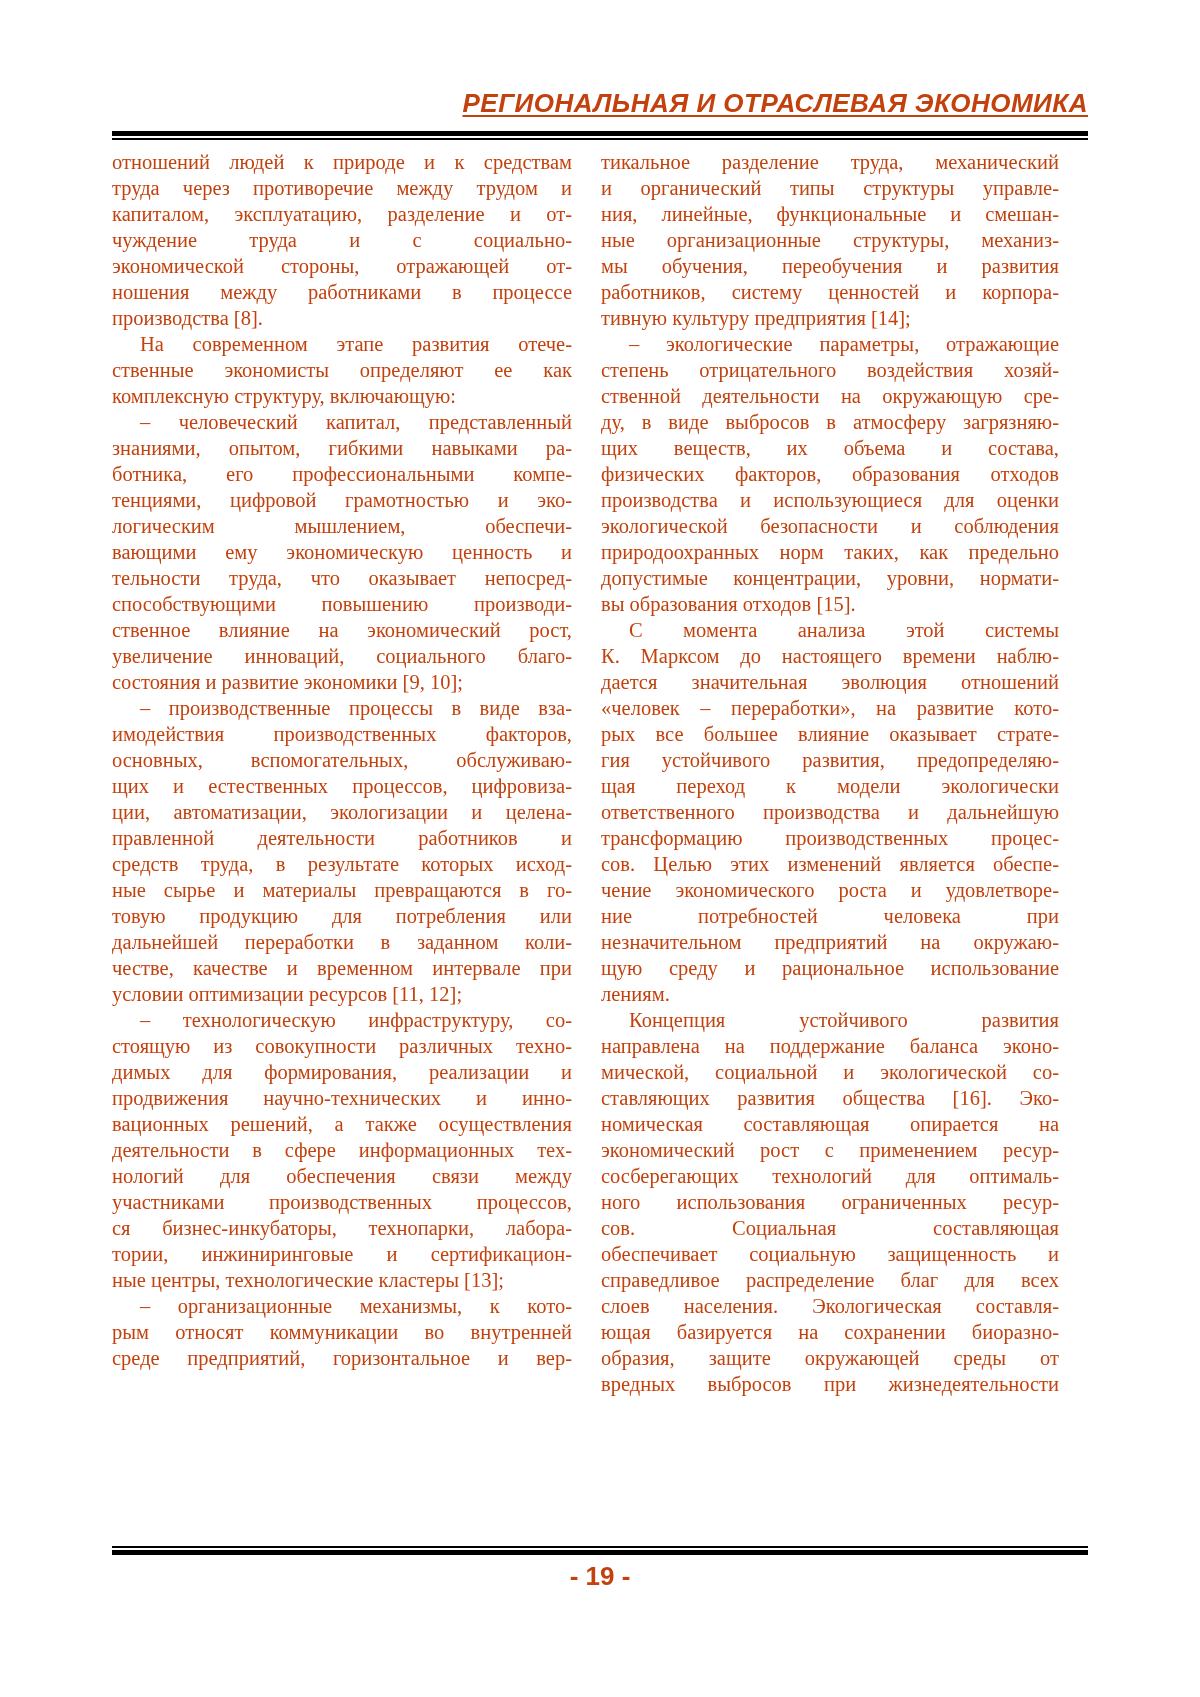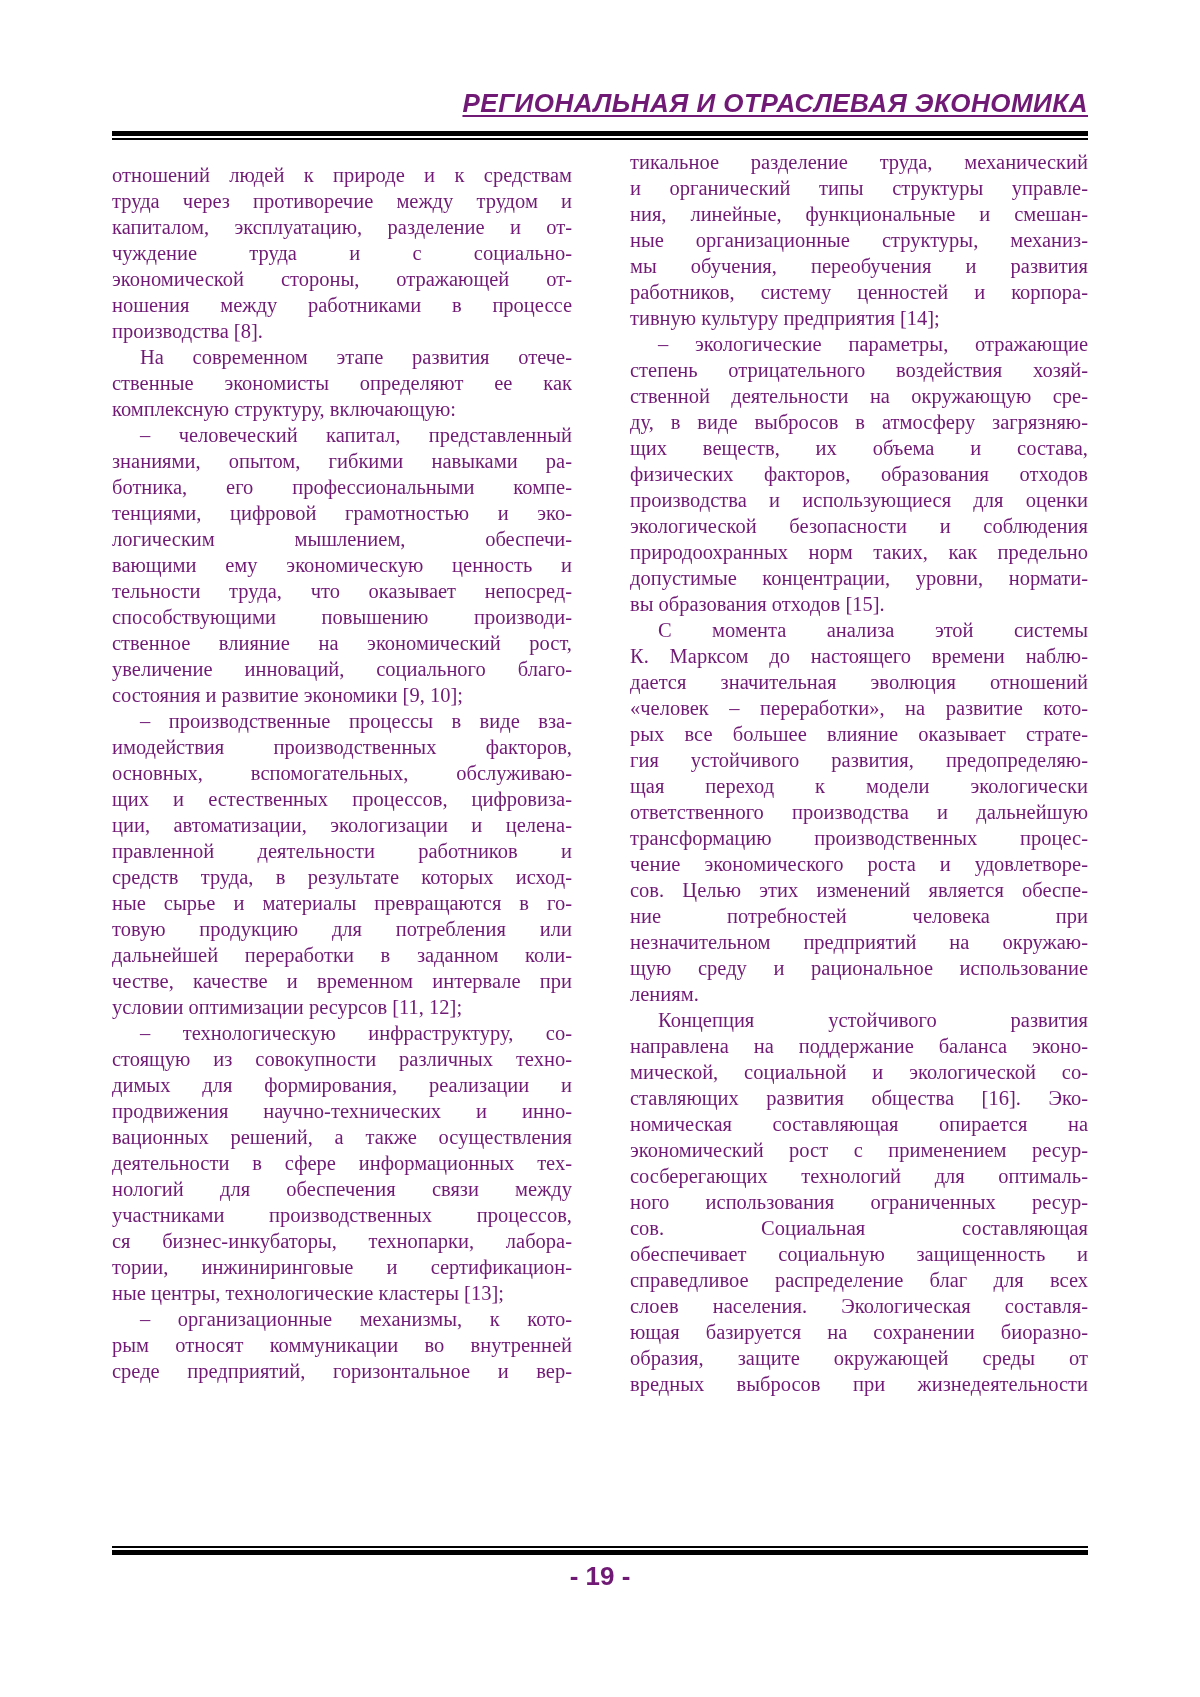--- a/index.html
+++ b/index.html
@@ -3,21 +3,21 @@
 <meta charset="utf-8">
 <style>
   * { margin: 0; padding: 0; box-sizing: border-box; }
   html, body { background: #e8e8e8; }
   body { font-family: "Liberation Serif", serif; }
   .page {
     position: relative;
     width: 1200px;
     height: 1697px;
     background: #ffffff;
-    color: #701a75;
+    color: #c2410c;
     margin: 0 auto;
     overflow: hidden;
   }
   .content { margin-left: 112px; width: 976px; }
 
   
   .running-title {
     margin-top: 88px;
     text-align: right;
     font-family: "Liberation Sans", sans-serif;
@@ -32,23 +32,22 @@
   }
   .rule { width: 100%; font-size: 0; line-height: 0; }
   .rule-thick { height: 5px; background: #000; }
   .rule-thin  { height: 2px; background: #000; }
   .header-rules .rule-thick { margin-top: 13px; }
   .header-rules .rule-thin  { margin-top: 2px; }
 
   
   .columns {
     display: flex;
-    gap: 58px;
+    gap: 29px;
     margin-top: 9px;
-    align-items: center;
   }
   .column { font-size: 20.5px; line-height: 26px; }
   .column-left  { width: 460px; }
   .column-right { width: 458px; }
   .para { }
   .line {
     text-align: justify;
     text-align-last: justify;
     white-space: normal;
     overflow: hidden;
@@ -174,22 +173,22 @@
           <div class="para">
             <div class="line first">С момента анализа этой системы</div>
             <div class="line">К. Марксом до настоящего времени наблю-</div>
             <div class="line">дается значительная эволюция отношений</div>
             <div class="line">«человек – переработки», на развитие кото-</div>
             <div class="line">рых все большее влияние оказывает страте-</div>
             <div class="line">гия устойчивого развития, предопределяю-</div>
             <div class="line">щая переход к модели экологически</div>
             <div class="line">ответственного производства и дальнейшую</div>
             <div class="line">трансформацию производственных процес-</div>
+            <div class="line">сов. Целью этих изменений является обеспе-</div>
             <div class="line">чение экономического роста и удовлетворе-</div>
-            <div class="line">сов. Целью этих изменений является обеспе-</div>
             <div class="line">ние потребностей человека при</div>
             <div class="line">незначительном предприятий на окружаю-</div>
             <div class="line">щую среду и рациональное использование</div>
             <div class="line last">лениям.</div>
           </div>
           <div class="para">
             <div class="line first">Концепция устойчивого развития</div>
             <div class="line">направлена на поддержание баланса эконо-</div>
             <div class="line">мической, социальной и экологической со-</div>
             <div class="line">ставляющих развития общества [16]. Эко-</div>

